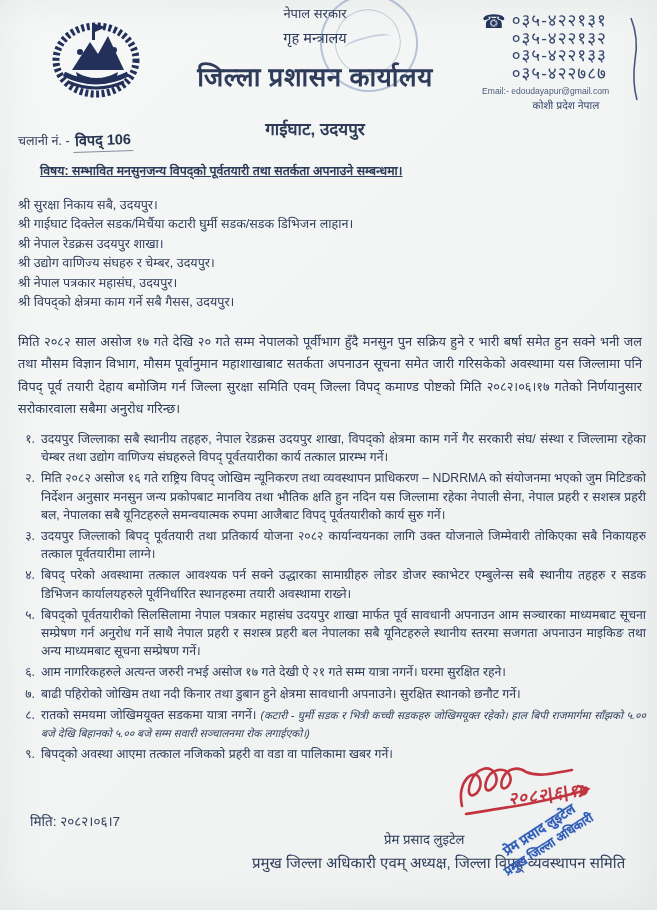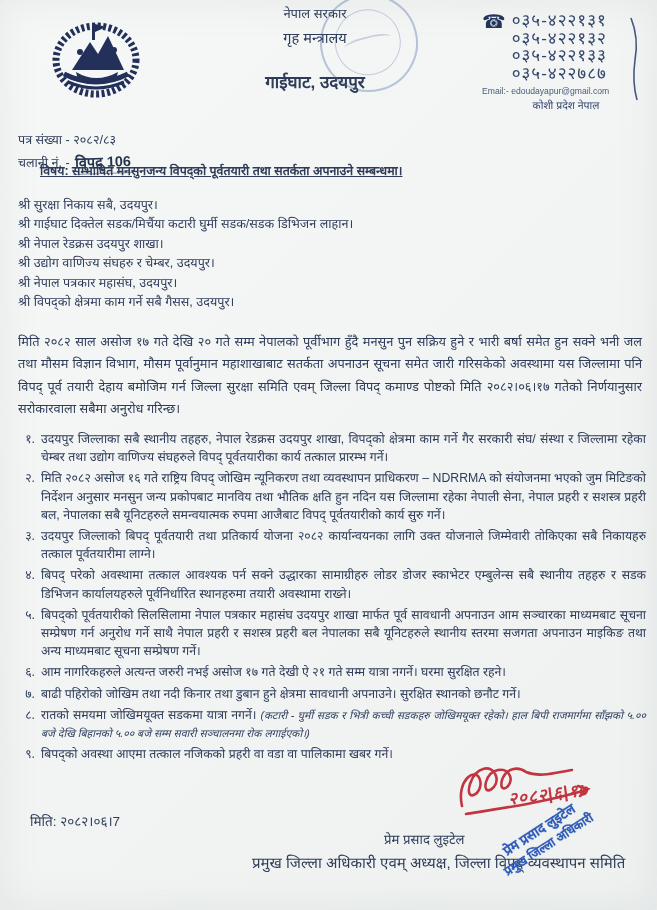--- a/index.html
+++ b/index.html
@@ -74,20 +74,21 @@
         <path d="M49,12 L60,15 L49,20 Z"></path>
         <circle cx="34" cy="40" r="3"></circle>
         <circle cx="68" cy="38" r="3"></circle>
       </g>
     </svg>
   </div>
 
   <div class="head-center">
     <div class="gov-line">नेपाल सरकार</div>
     <div class="ministry-line">गृह मन्त्रालय</div>
+    <div class="office-title">जिल्ला प्रशासन कार्यालय</div>
     <div class="office-loc">गाईघाट, उदयपुर</div>
   </div>
 
   <div class="head-stamp">
     <div class="inner"></div>
       <div class="mark"></div>
   </div>
 
   <div class="contact">
     <div class="phones">
@@ -104,21 +105,20 @@
       <span>edoudayapur@gmail.com</span>
     </div>
     <div class="province">कोशी प्रदेश नेपाल</div>
   </div>
 
   <svg class="brace" width="14" height="86" viewBox="0 0 14 86">
     <path d="M4,2 Q12,22 8,44 Q5,66 10,84" fill="none" stroke="#45577a" stroke-width="1.6"></path>
   </svg>
 
   <div class="meta">
-    <div>पत्र संख्या - २०८२/८३</div>
     <div>
       <span>चलानी नं. -</span>
       <span class="hand">विपद् 106</span>
     </div>
   </div>
 
   <div class="subject">
     <span>विषय: सम्भावित मनसुनजन्य विपद्को पूर्वतयारी तथा सतर्कता अपनाउने सम्बन्धमा।</span>
   </div>
 

